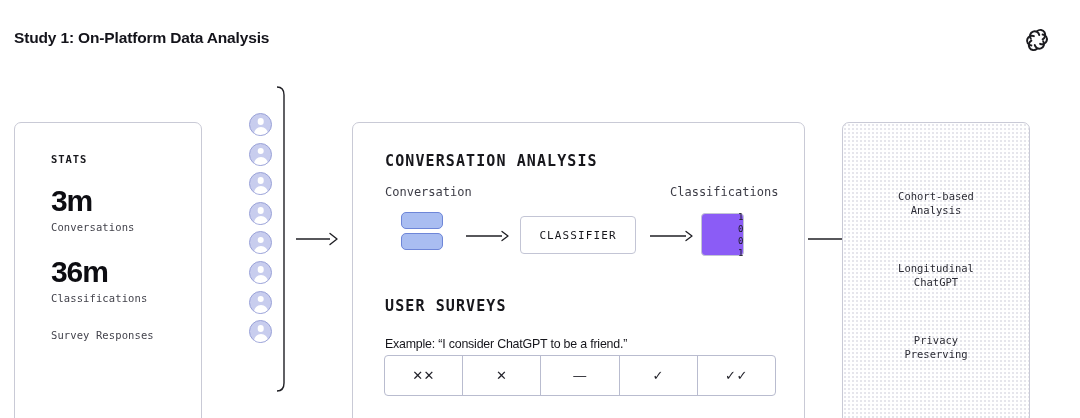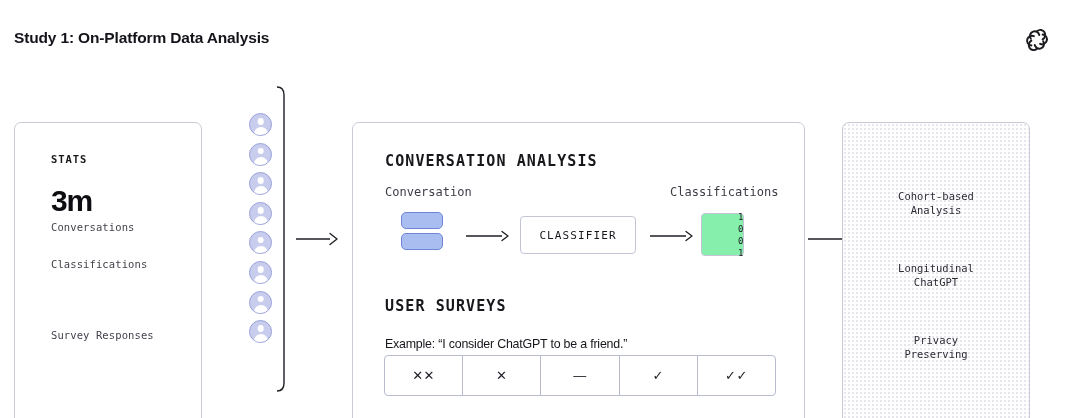--- a/index.html
+++ b/index.html
@@ -197,21 +197,21 @@
     font-size: 11px;
     letter-spacing: 1.1px;
     color: #17171c;
   }
   .matrix-box {
     position: absolute;
     left: 348px;
     top: 90px;
     width: 43px;
     height: 43px;
-    background: #86efac;
+    background: #8b5cf6;
     border: 1.3px solid #c3c5d5;
     border-radius: 4px;
     box-sizing: border-box;
     display: flex;
     flex-direction: column;
     align-items: center;
     justify-content: center;
     font-family: "DejaVu Sans Mono", monospace;
     font-size: 9px;
     line-height: 12px;
@@ -304,20 +304,21 @@
 
 <div class="card" id="stats-card">
   <div class="stats-head">STATS</div>
 
   <div class="stat-block s1">
     <div class="stat-value">3m</div>
     <div class="stat-label">Conversations</div>
   </div>
 
   <div class="stat-block s2">
+    <div class="stat-value">36m</div>
     <div class="stat-label">Classifications</div>
   </div>
 
   <div class="stat-block s3">
     <div class="stat-label">Survey Responses</div>
   </div>
 </div>
 
 <div id="avatar-column">
   <div class="avatar"></div>

